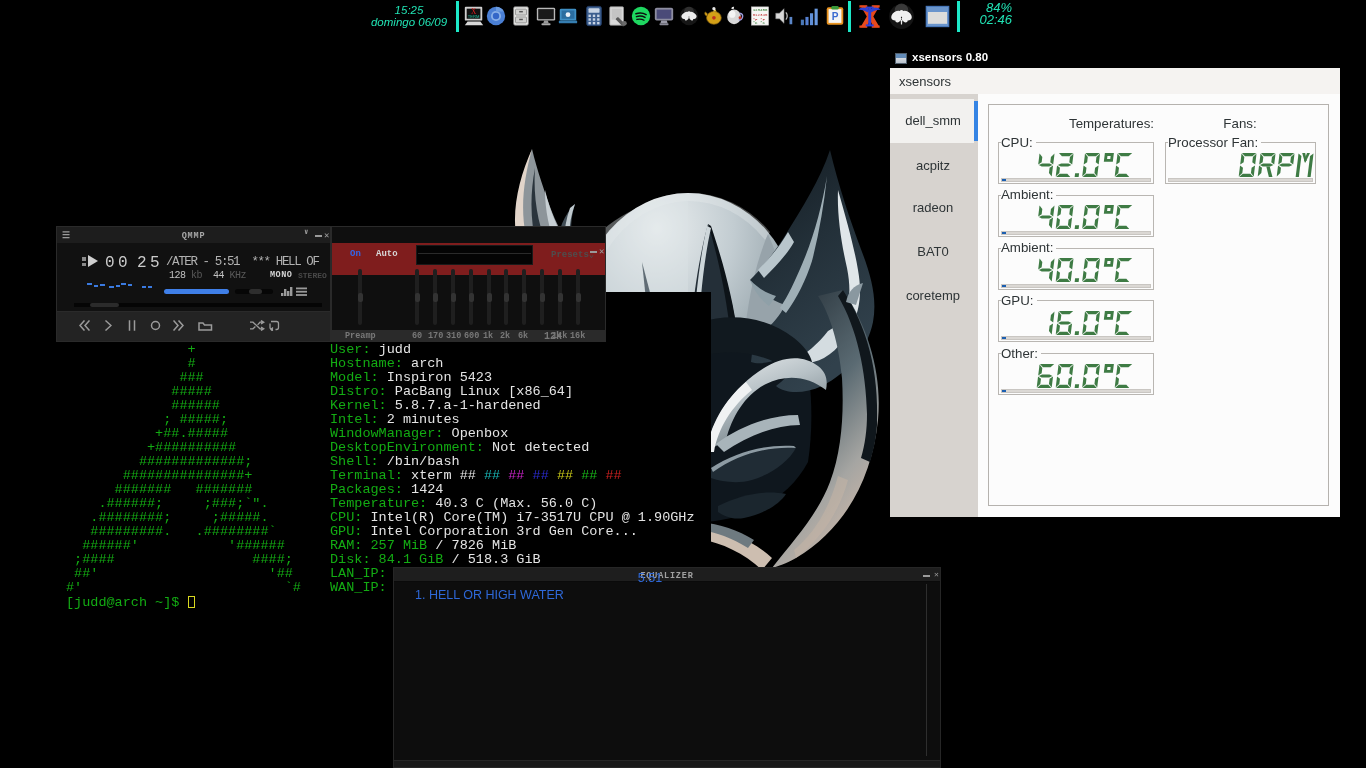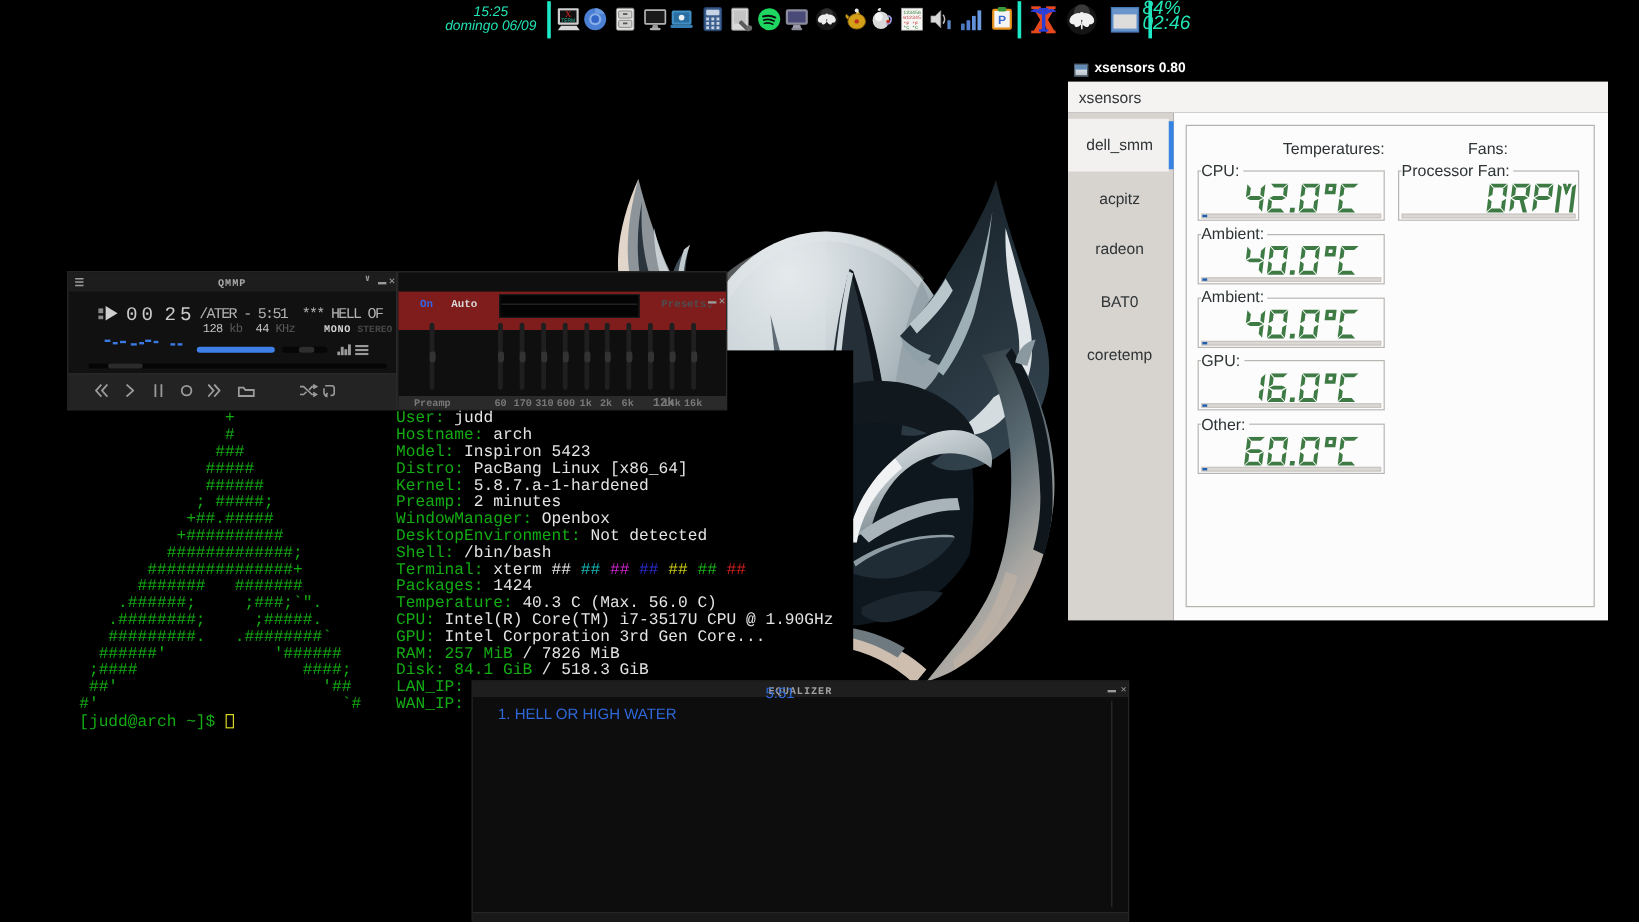--- a/index.html
+++ b/index.html
@@ -87,21 +87,21 @@
 
 <path d="M711,470 C 738,452 768,444 796,448 C 788,462 772,474 752,480 C 738,484 722,482 711,478 Z" fill="#202c35"></path>
 <path d="M711,468 C 736,452 766,444 794,446 L 796,448 C 768,446 738,454 713,472 Z" fill="#8d9ba3"></path>
 <path d="M718,506 C 742,494 766,490 786,494 C 778,506 762,514 744,518 C 732,520 724,516 718,512 Z" fill="#1b262e"></path>
 </svg>
 
 <div class="abs teal" style="left:354px;top:3.5px;width:110px;text-align:center;font-size:11.5px;line-height:12.5px">15:25<br>domingo 06/09</div>
 <div class="abs sep" style="left:456px"></div>
 <div class="abs sep" style="left:848px"></div>
 <div class="abs sep" style="left:957px"></div>
-<div class="abs teal" style="left:952px;top:2px;width:60px;text-align:left;font-size:16px;line-height:11.5px">84%<br>02:46</div>
+<div class="abs teal" style="left:952px;top:2px;width:60px;text-align:right;font-size:13px;line-height:11.5px">84%<br>02:46</div>
 <svg class="abs" style="left:463px;top:5px" width="22" height="22" viewBox="0 0 24 24">
     <rect x="2" y="2" width="19" height="15" rx="1" fill="#cfcfcf"></rect>
     <rect x="4" y="4" width="15" height="11" fill="#111"></rect>
     <text x="11.5" y="10" fill="#e02020" font-size="8" text-anchor="middle" font-family="Liberation Serif">X</text>
     <text x="11.5" y="14.5" fill="#20c0a0" font-size="4.5" text-anchor="middle">TERM</text>
     <path d="M5,18 L19,18 L22,22 L2,22 Z" fill="#d8d8d8"></path>
   </svg>
 <svg class="abs" style="left:485px;top:5px" width="22" height="22" viewBox="0 0 24 24">
     <circle cx="12" cy="12" r="10" fill="#4a7fd4"></circle>
     <circle cx="12" cy="12" r="5.5" fill="#89b0e8"></circle>
@@ -260,21 +260,21 @@
    #########.   .########`
   ######'           '######
  ;####                 ####;
  ##'                     '##
 #'                         `#</pre>
 <pre class="abs mono" style="left:330px;top:343px;margin:0;font-size:13.5px;line-height:14px"><span style="color:#13ac13">User:</span> <span style="color:#e4e4e4">judd</span>
 <span style="color:#13ac13">Hostname:</span> <span style="color:#e4e4e4">arch</span>
 <span style="color:#13ac13">Model:</span> <span style="color:#e4e4e4">Inspiron 5423</span>
 <span style="color:#13ac13">Distro:</span> <span style="color:#e4e4e4">PacBang Linux [x86_64]</span>
 <span style="color:#13ac13">Kernel:</span> <span style="color:#e4e4e4">5.8.7.a-1-hardened</span>
-<span style="color:#13ac13">Preamp:</span> <span style="color:#e4e4e4">2 minutes</span>
+<span style="color:#13ac13">Intel:</span> <span style="color:#e4e4e4">2 minutes</span>
 <span style="color:#13ac13">WindowManager:</span> <span style="color:#e4e4e4">Openbox</span>
 <span style="color:#13ac13">DesktopEnvironment:</span> <span style="color:#e4e4e4">Not detected</span>
 <span style="color:#13ac13">Shell:</span> <span style="color:#e4e4e4">/bin/bash</span>
 <span style="color:#13ac13">Terminal:</span> <span style="color:#e4e4e4">xterm </span><span style="color:#e4e4e4">##</span> <span style="color:#18b5b5">##</span> <span style="color:#c824c8">##</span> <span style="color:#2a2ad0">##</span> <span style="color:#c8c818">##</span> <span style="color:#18b518">##</span> <span style="color:#cc2020">##</span>
 <span style="color:#13ac13">Packages:</span> <span style="color:#e4e4e4">1424</span>
 <span style="color:#13ac13">Temperature:</span> <span style="color:#e4e4e4">40.3 C (Max. 56.0 C)</span>
 <span style="color:#13ac13">CPU:</span> <span style="color:#e4e4e4">Intel(R) Core(TM) i7-3517U CPU @ 1.90GHz</span>
 <span style="color:#13ac13">GPU:</span> <span style="color:#e4e4e4">Intel Corporation 3rd Gen Core...</span>
 <span style="color:#13ac13">RAM: 257 MiB</span> <span style="color:#e4e4e4">/ 7826 MiB</span>
 <span style="color:#13ac13">Disk: 84.1 GiB</span> <span style="color:#e4e4e4">/ 518.3 GiB</span>

